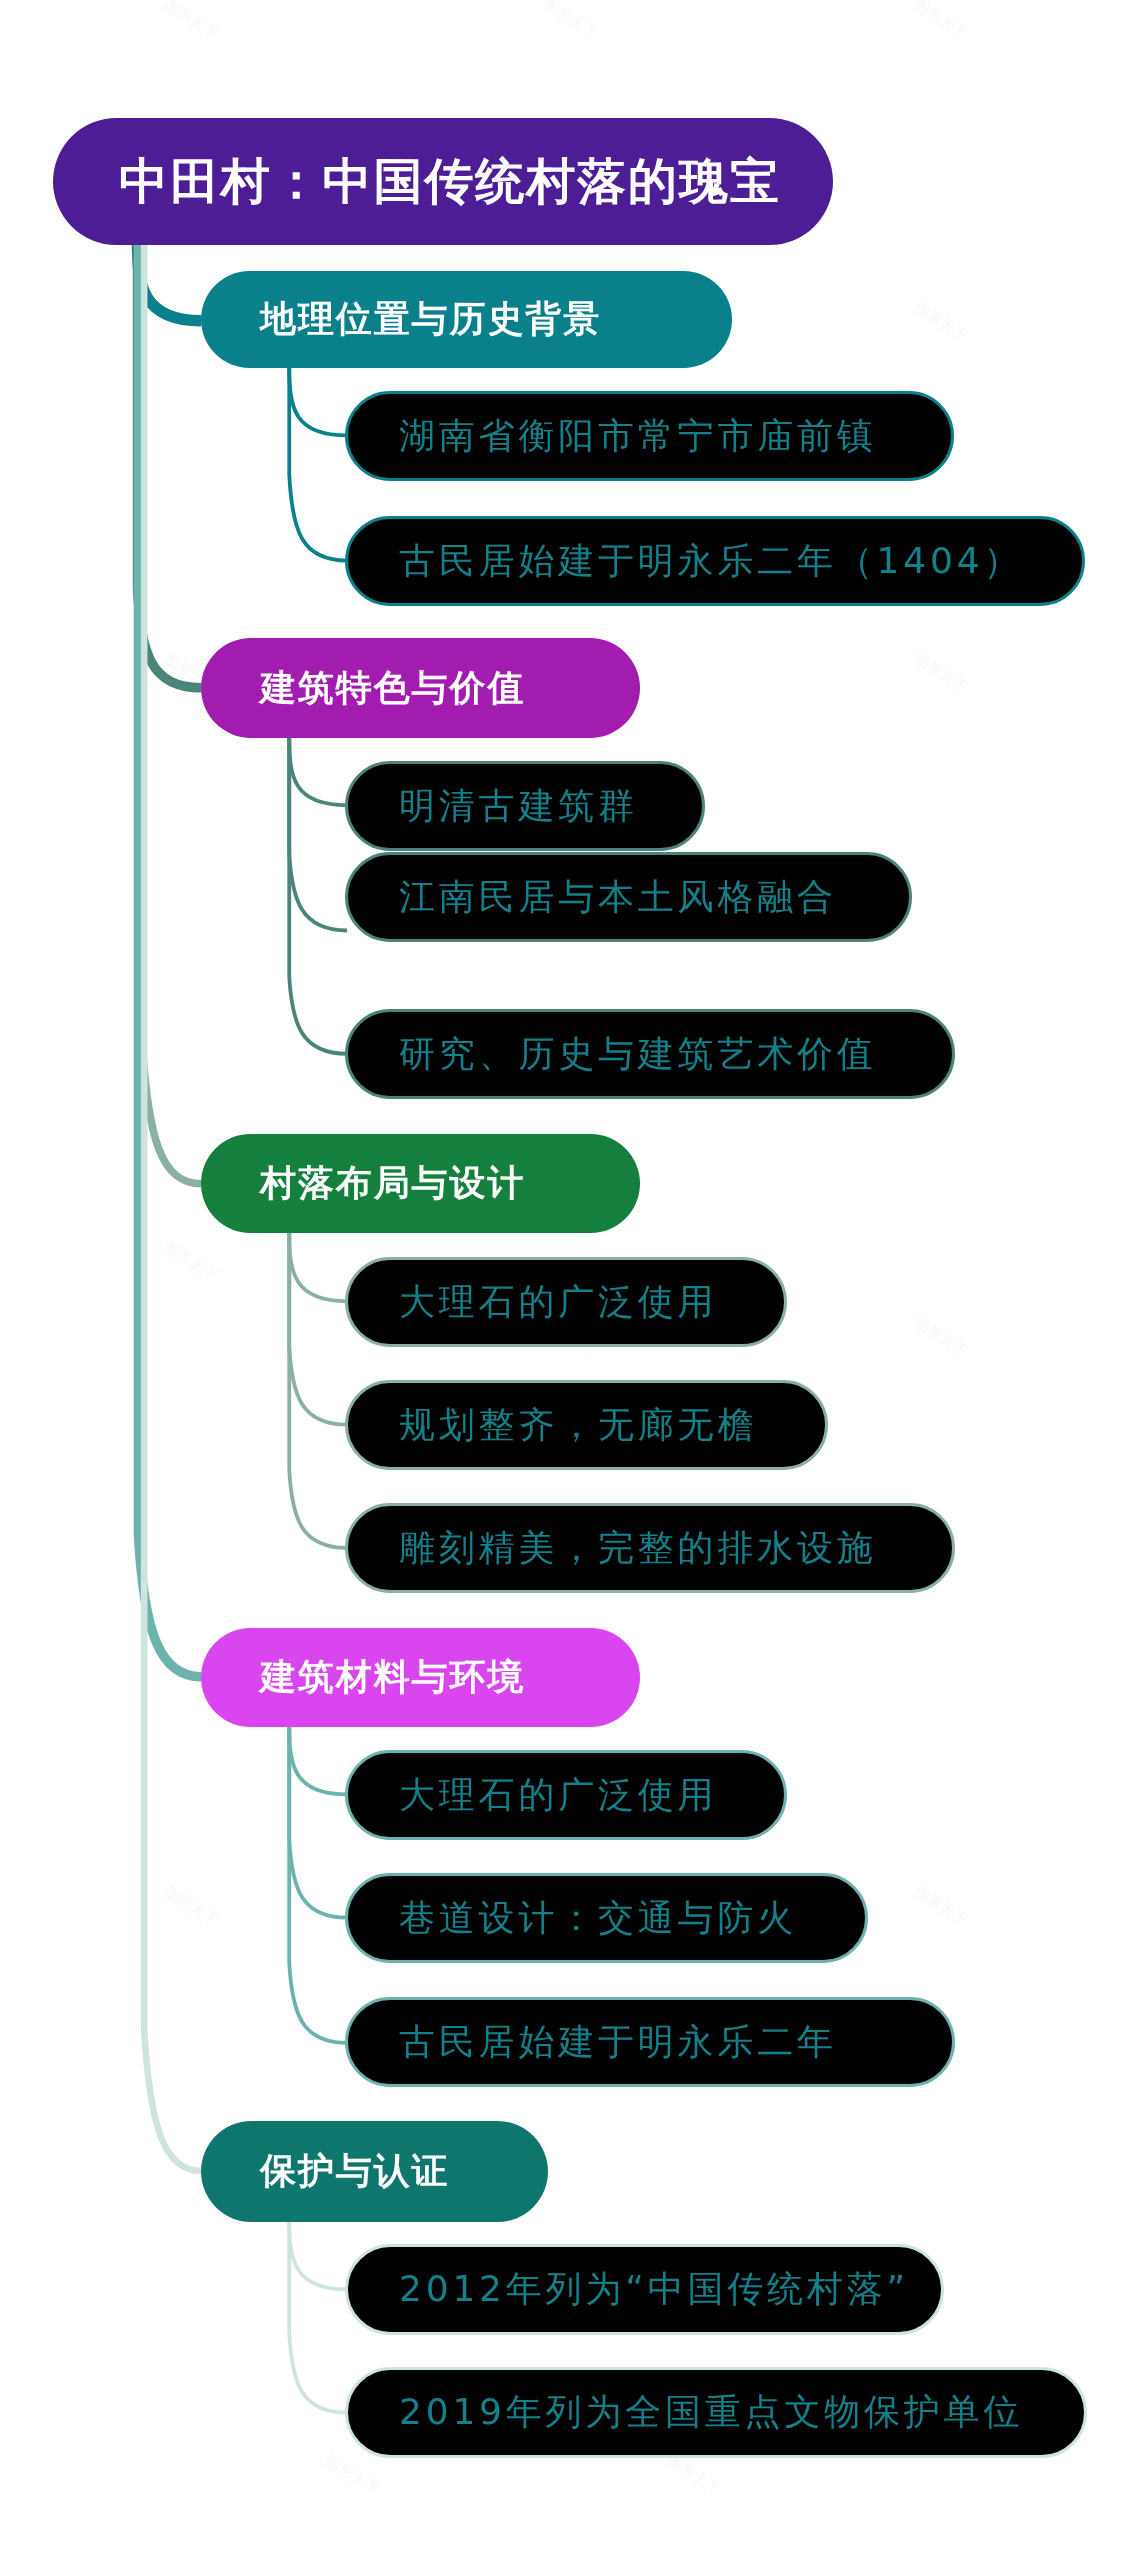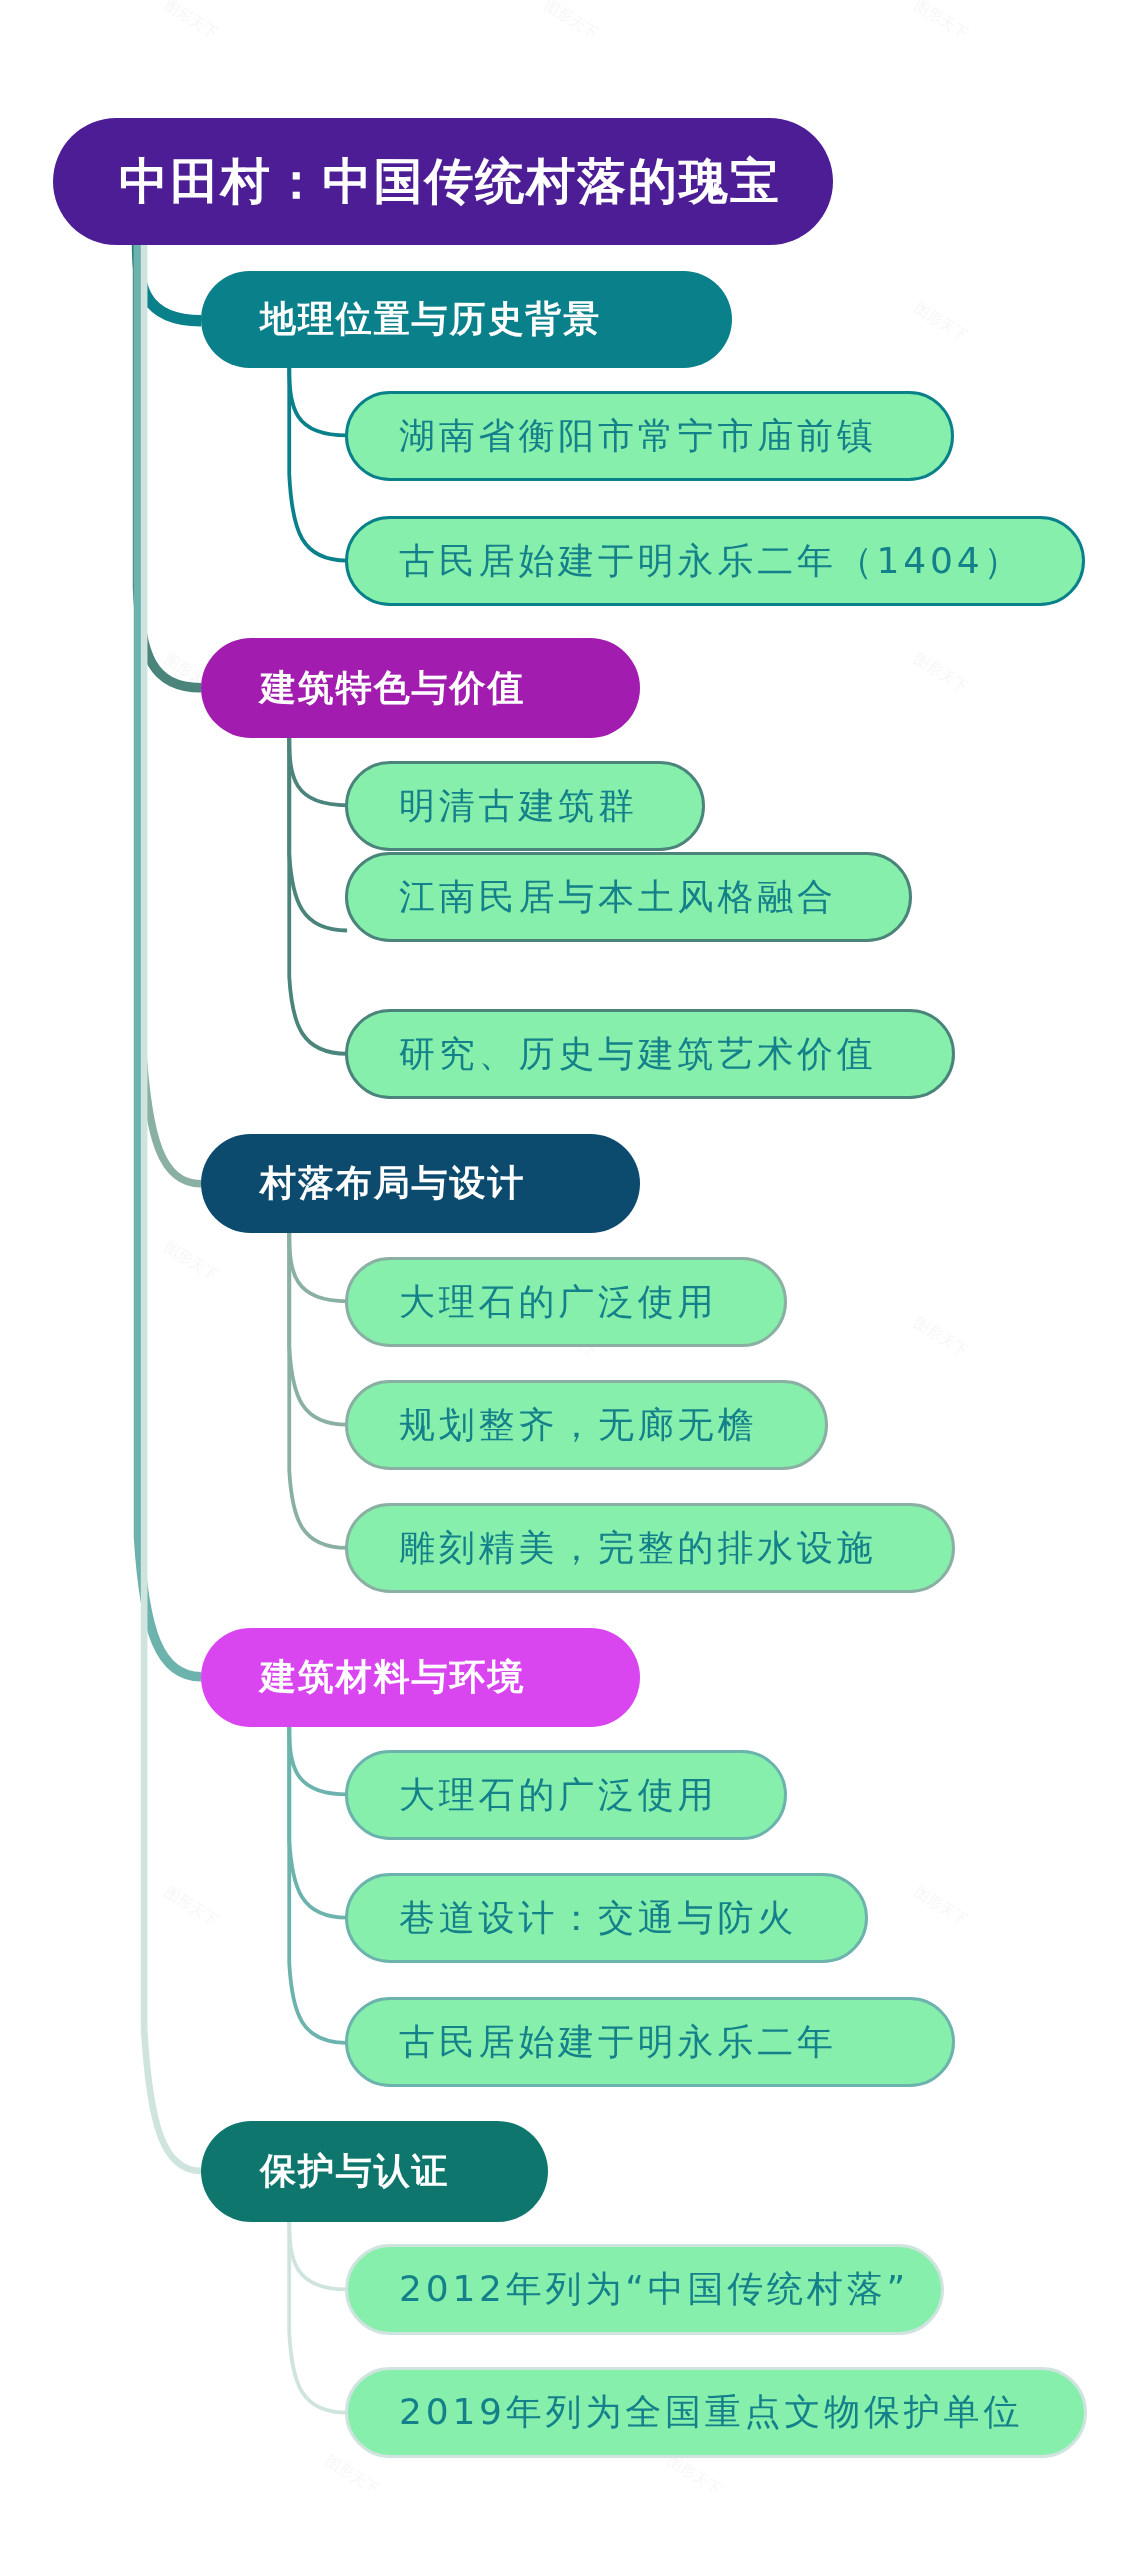--- a/index.html
+++ b/index.html
@@ -7,21 +7,21 @@
            font-family: "DejaVu Sans", "Liberation Sans", sans-serif; }
     .wm { position: absolute; font-size: 15px; color: rgba(0,0,0,0.045);
           transform: rotate(32deg); white-space: nowrap; pointer-events: none; }
     svg.links { position: absolute; left: 0; top: 0; }
     .node { position: absolute; box-sizing: border-box; display: flex; align-items: center;
             white-space: nowrap; }
     .root { border-radius: 64px; color: #ffffff; font-weight: bold; font-size: 49px;
             padding-left: 66px; letter-spacing: 1.9px; }
     .l1 { border-radius: 51px; color: #ffffff; font-weight: bold; font-size: 36px;
           padding-left: 59px; letter-spacing: 1.9px; }
-    .leaf { background: #86efac; border: 3.8px solid; border-radius: 47px; font-size: 36px;
+    .leaf { background: #000000; border: 3.8px solid; border-radius: 47px; font-size: 36px;
             padding-left: 51px; letter-spacing: 3.8px; color: #14808a; align-items: center; }
   </style>
 </head>
 <body>
 
 <div>
   <span class="wm" style="left:161px;top:9.5px">图形天下</span>
   <span class="wm" style="left:541px;top:9.5px">图形天下</span>
   <span class="wm" style="left:911px;top:9.5px">图形天下</span>
   <span class="wm" style="left:911px;top:313px">图形天下</span>
@@ -85,21 +85,21 @@
 <div class="node leaf" style="left:345px;top:761px;width:360px;height:90px;border-color:#4a847a;">
   <span>明清古建筑群</span>
 </div>
 <div class="node leaf" style="left:345px;top:852px;width:567px;height:90px;border-color:#4a847a;">
   <span>江南民居与本土风格融合</span>
 </div>
 <div class="node leaf" style="left:345px;top:1009px;width:610px;height:90px;border-color:#4a847a;">
   <span>研究、历史与建筑艺术价值</span>
 </div>
 
-<div class="node l1" style="left:201px;top:1134px;width:439px;height:99px;background:#0c4a6e;">
+<div class="node l1" style="left:201px;top:1134px;width:439px;height:99px;background:#15803d;">
   <span>村落布局与设计</span>
 </div>
 <div class="node leaf" style="left:345px;top:1257px;width:442px;height:90px;border-color:#8aafa3;">
   <span>大理石的广泛使用</span>
 </div>
 <div class="node leaf" style="left:345px;top:1380px;width:483px;height:90px;border-color:#8aafa3;">
   <span>规划整齐，无廊无檐</span>
 </div>
 <div class="node leaf" style="left:345px;top:1503px;width:610px;height:90px;border-color:#8aafa3;">
   <span>雕刻精美，完整的排水设施</span>

